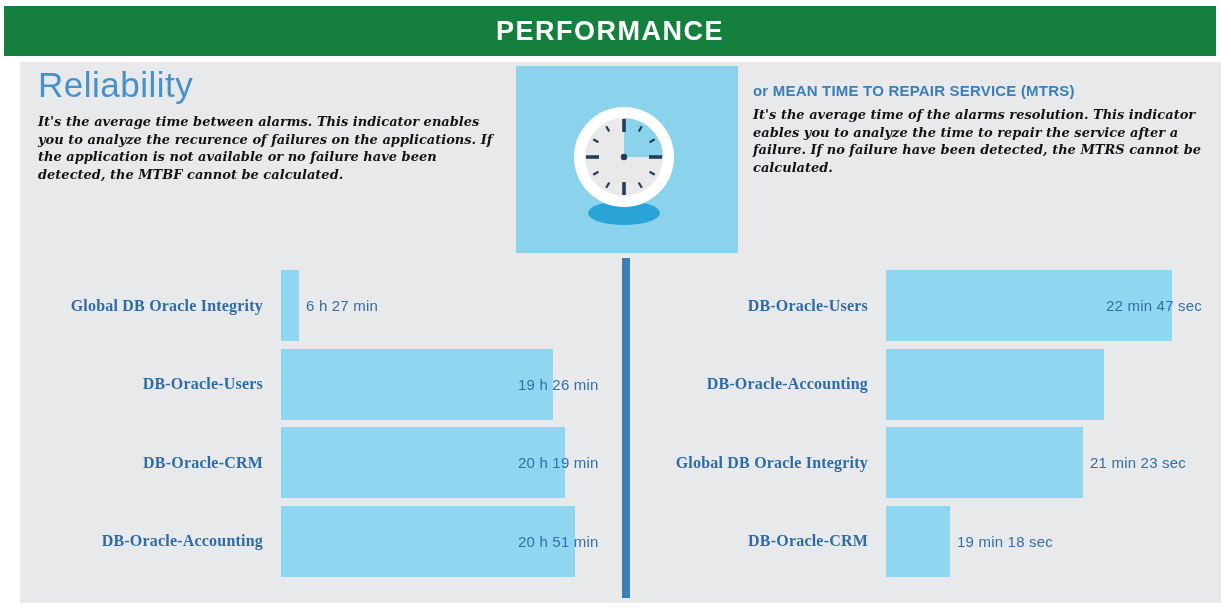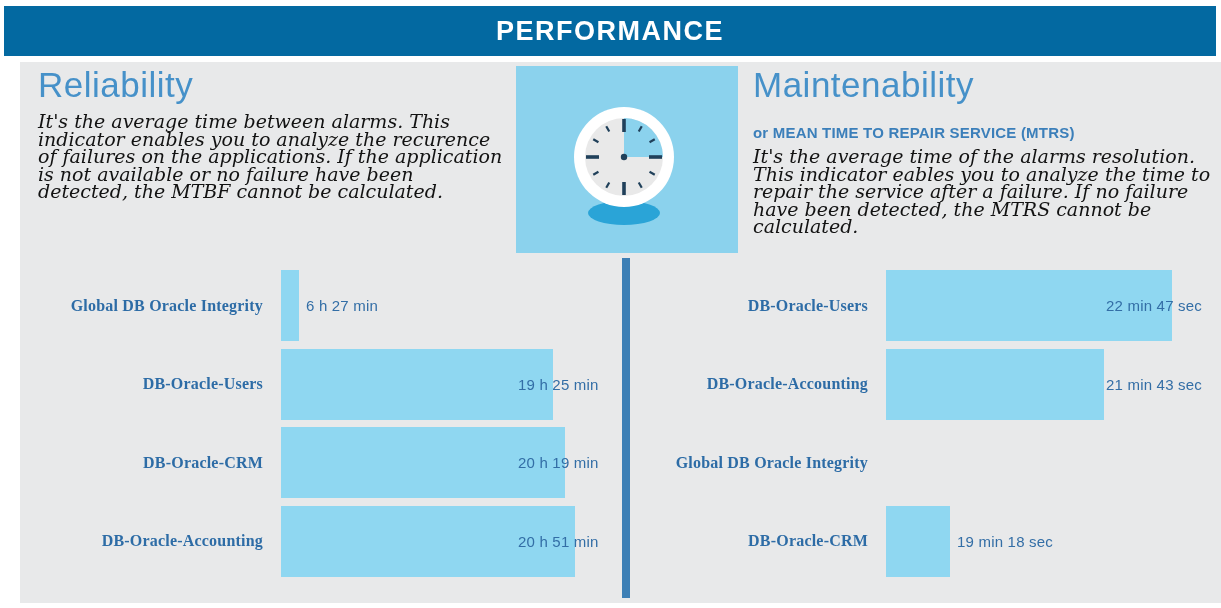--- a/index.html
+++ b/index.html
@@ -1,37 +1,37 @@
 <!DOCTYPE html>
 <html><head>
 <meta charset="utf-8">
 <style>
   html,body{margin:0;padding:0;background:#ffffff;}
   body{width:1221px;height:608px;position:relative;overflow:hidden;
        font-family:"Liberation Sans", sans-serif;}
 
   
   .banner{position:absolute;left:4px;top:6px;width:1212px;height:50px;
-          background:#0369a1;color:#ffffff;text-align:center;line-height:50px;
+          background:#15803d;color:#ffffff;text-align:center;line-height:50px;
           font-size:27px;font-weight:bold;letter-spacing:1.5px;}
 
   
   .panel{position:absolute;left:20px;top:62px;width:1212px;height:541px;
          background:#e8e9ea;}
 
   
   .section-header{position:absolute;top:2px;width:468px;}
   .section-header.left{left:18px;}
   .section-header.right{left:733px;}
   .section-title{margin:0;font-size:35px;line-height:42px;font-weight:500;
                  color:#4691c9;letter-spacing:0.5px;}
   .section-subtitle{margin:18px 0 0 0;font-size:15px;font-weight:bold;
                     color:#3b7fba;letter-spacing:0.2px;}
   .section-desc{margin:7px 0 0 0;font-family:"DejaVu Serif", serif;
-                font-style:italic;font-size:19px;line-height:17.5px;color:#121212;}
+                font-style:italic;font-size:13px;line-height:17.5px;color:#121212;font-weight:bold;}
 
   
   .clock-tile{position:absolute;left:496px;top:4px;width:222px;height:187px;
               background:#8bd2ed;}
   .clock-tile svg{display:block;}
 
   
   .divider{position:absolute;left:602px;top:196px;width:8px;height:340px;
            background:#3d7fb5;}
 
@@ -84,40 +84,39 @@
         <line x1="108" y1="66" x2="108" y2="53"></line>
         <line x1="133" y1="91" x2="146" y2="91"></line>
         <line x1="108" y1="116" x2="108" y2="129"></line>
         <line x1="83" y1="91" x2="70" y2="91"></line>
       </g>
       <circle cx="108" cy="91" r="3.2" fill="#20405a"></circle>
     </svg>
   </div>
 
   <div class="section-header right">
-    <h1 class="section-title">Maintenability</h1>
     <p class="section-subtitle">or MEAN TIME TO REPAIR SERVICE (MTRS)</p>
     <p class="section-desc">It's the average time of the alarms resolution. This indicator eables you to analyze the time to repair the service after a failure. If no failure have been detected, the MTRS cannot be calculated.</p>
   </div>
 
   <div class="divider"></div>
 
   <div class="chart left">
     <div class="row">
       <div class="cat-label">Global DB Oracle Integrity</div>
       <div class="bar-area">
         <div class="bar" style="width: 18px;"></div>
         <div class="value-label" style="left: 25px;">6 h 27 min</div>
       </div>
     </div>
     <div class="row">
       <div class="cat-label">DB-Oracle-Users</div>
       <div class="bar-area">
         <div class="bar" style="width: 272px;"></div>
-        <div class="value-label" style="left: 237px;">19 h 25 min</div>
+        <div class="value-label" style="left: 237px;">19 h 26 min</div>
       </div>
     </div>
     <div class="row">
       <div class="cat-label">DB-Oracle-CRM</div>
       <div class="bar-area">
         <div class="bar" style="width: 284px;"></div>
         <div class="value-label" style="left: 237px;">20 h 19 min</div>
       </div>
     </div>
     <div class="row">
@@ -134,25 +133,28 @@
       <div class="cat-label">DB-Oracle-Users</div>
       <div class="bar-area">
         <div class="bar" style="width: 286px;"></div>
         <div class="value-label" style="left: 220px;">22 min 47 sec</div>
       </div>
     </div>
     <div class="row">
       <div class="cat-label">DB-Oracle-Accounting</div>
       <div class="bar-area">
         <div class="bar" style="width: 218px;"></div>
-        <div class="value-label" style="left: 220px;">21 min 43 sec</div>
       </div>
     </div>
     <div class="row">
       <div class="cat-label">Global DB Oracle Integrity</div>
+      <div class="bar-area">
+        <div class="bar" style="width: 197px;"></div>
+        <div class="value-label" style="left: 204px;">21 min 23 sec</div>
+      </div>
     </div>
     <div class="row">
       <div class="cat-label">DB-Oracle-CRM</div>
       <div class="bar-area">
         <div class="bar" style="width: 64px;"></div>
         <div class="value-label" style="left: 71px;">19 min 18 sec</div>
       </div>
     </div>
   </div>
 

